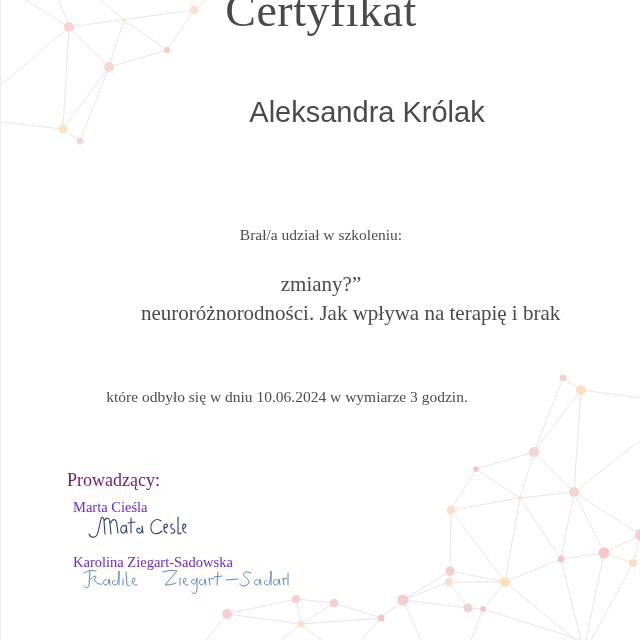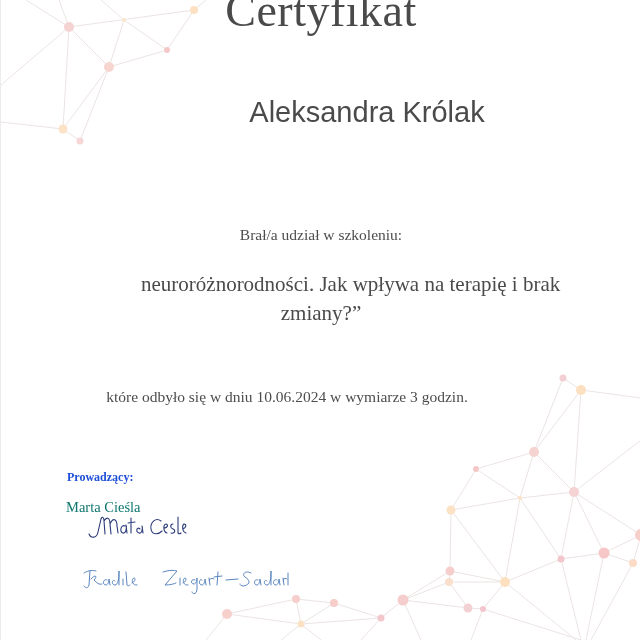--- a/index.html
+++ b/index.html
@@ -44,26 +44,26 @@
   .course .l { display: block; white-space: nowrap; }
   .details {
     position: absolute; left: 0; width: 572px; top: 388px;
     text-align: center;
     font-family: "Liberation Serif", serif;
     font-size: 15.5px; color: #4d4d4d;
   }
   .instructors-label {
     position: absolute; left: 66px; top: 470px;
     font-family: "Liberation Serif", serif;
-    font-size: 12px; color: #1d4ed8; font-weight: bold;
+    font-size: 18px; color: #701a75;
   }
   .instructor {
-    position: absolute; left: 65px;
-    font-family: "Liberation Serif", serif;
-    font-size: 14.5px; color: #0f766e;
+    position: absolute; left: 72px;
+    font-family: "Liberation Serif", serif;
+    font-size: 14.5px; color: #6d28d9;
   }
   .sig { position: absolute; }
 </style>
 </head>
 <body>
 
 <div class="page">
 
   <svg class="net" width="640" height="640">
     <g stroke="#ece4e4" stroke-width="1" fill="none">
@@ -174,22 +174,22 @@
     </g>
   </svg>
 
   <div class="title">Certyfikat</div>
 
   <div class="name">Aleksandra Królak</div>
 
   <div class="intro">Brał/a udział w szkoleniu:</div>
 
   <div class="course">
+    <span class="l">zmiany?”</span>
     <span class="l">neuroróżnorodności. Jak wpływa na terapię i brak</span>
-    <span class="l">zmiany?”</span>
   </div>
 
   <div class="details">które odbyło się w dniu 10.06.2024 w wymiarze 3 godzin.</div>
 
   <div class="instructors-label">Prowadzący:</div>
 
   <div class="instructor" style="top:499px;">Marta Cieśla</div>
   <svg class="sig" style="left:86px; top:512px;" width="100" height="30" viewBox="0 0 100 30">
     <g fill="none" stroke="#2b3a7a" stroke-width="1.1" stroke-linecap="round" stroke-linejoin="round">
       <path d="M2,22 C4,27 10,26 11,20 L14,7 C15,4 17,5 17,9 L18,22 M17,9 C20,4 23,6 23,12 L24,22 M23,12 C26,5 30,7 30,14 L31,21"></path>
@@ -197,20 +197,21 @@
       <path d="M44,6 L44,21 M41,11 L48,10"></path>
       <path d="M53,17 C50,14 48,20 52,21 C55,22 56,16 55,14 L56,21"></path>
       <path d="M74,9 C69,5 63,10 64,17 C65,23 71,23 75,19"></path>
       <path d="M77,16 C80,16 82,13 79,12 C76,12 76,20 80,21"></path>
       <path d="M86,12 C83,12 83,16 86,17 C89,18 88,22 84,21"></path>
       <path d="M91,5 L91,21 C92,22 93,22 94,21"></path>
       <path d="M96,17 C99,16 100,12 97,12 C95,13 95,20 99,21"></path>
     </g>
   </svg>
 
+  <div class="instructor" style="top:554px;">Karolina Ziegart-Sadowska</div>
   <svg class="sig" style="left:80px; top:567px;" width="210" height="32" viewBox="0 0 210 32">
     <g fill="none" stroke="#5a86c0" stroke-width="1" stroke-linecap="round" stroke-linejoin="round">
       <path d="M3,6 C8,3 12,3 15,4 M9,4 L8,18 C7,22 4,21 3,19 M10,12 C14,7 17,9 13,13 C16,16 18,18 21,17"></path>
       <path d="M26,13 C22,11 21,18 25,18 C27,18 28,14 28,12 L29,18"></path>
       <path d="M34,14 C31,11 30,18 34,18 C37,18 38,12 38,4 L38,18"></path>
       <path d="M42,12 L42,18"></path>
       <path d="M45,5 L46,18 C47,19 48,19 49,18"></path>
       <path d="M51,16 C54,15 55,11 53,11 C50,12 51,19 56,18"></path>
       <path d="M82,5 C88,3 93,3 96,4 L84,18 C89,18 93,17 95,16"></path>
       <path d="M99,11 L99,18"></path>

